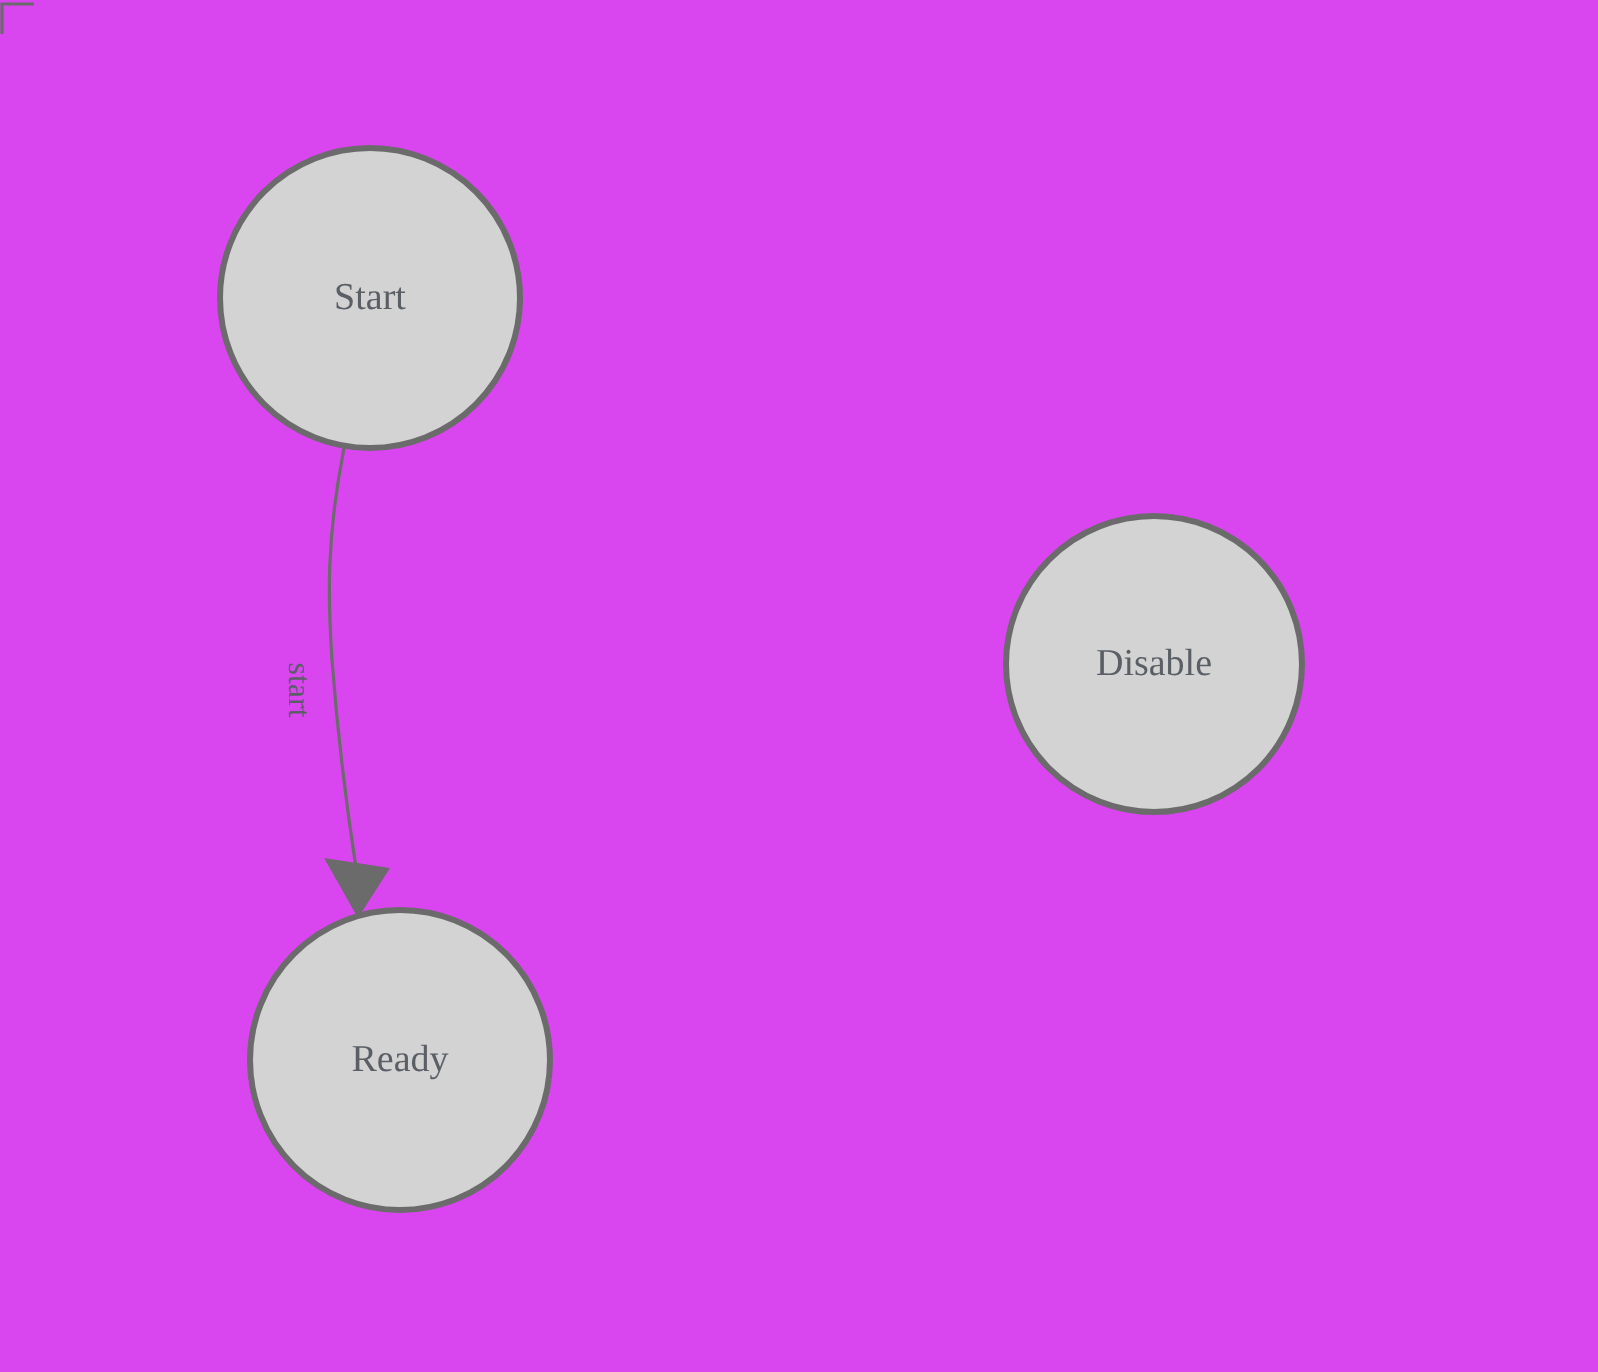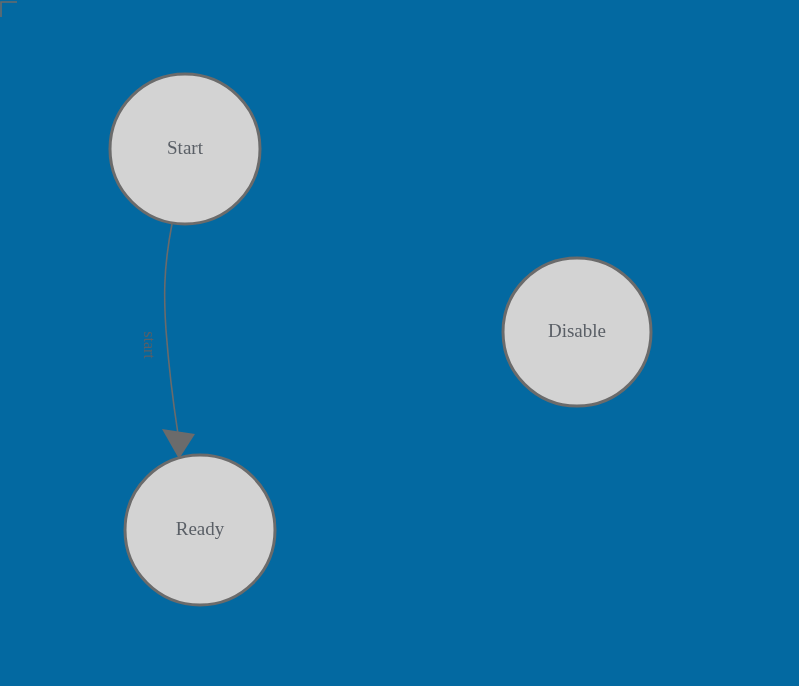--- a/index.html
+++ b/index.html
@@ -58,21 +58,21 @@
   }
   .corner-mark {
     fill: none;
     stroke: #6b6b6b;
     stroke-width: 1.6;
   }
 </style>
 </head>
 <body>
 
-<div id="canvas-root" style="background: #0369a1;">
+<div id="canvas-root" style="background: #d946ef;">
 
   <svg id="diagram-svg" viewBox="0 0 799 686" xmlns="http://www.w3.org/2000/svg">
 
     <path class="corner-mark" d="M 1 17 L 1 2 L 17 2"></path>
 
     <g>
 
       <g>
         <path class="edge-path" d="M 172 224 C 163 270 164 300 166 330 C 169 370 174 408 178 434" style="stroke: rgb(107, 107, 107); stroke-width: 1.6;"></path>
         <path class="edge-arrowhead" d="M 162 429 L 195 434 L 179 459 Z" style="fill: rgb(107, 107, 107);"></path>

